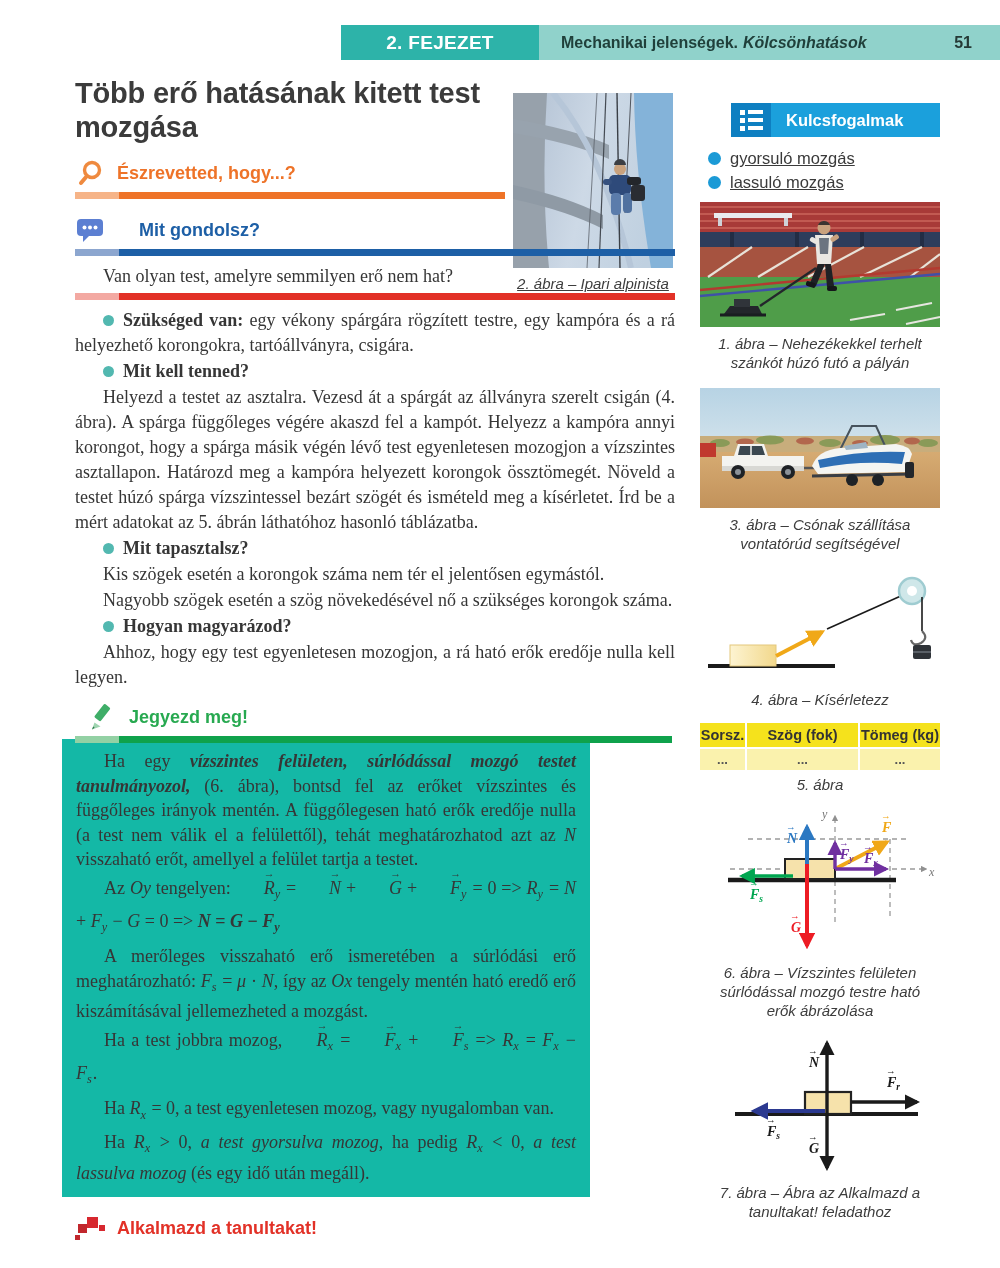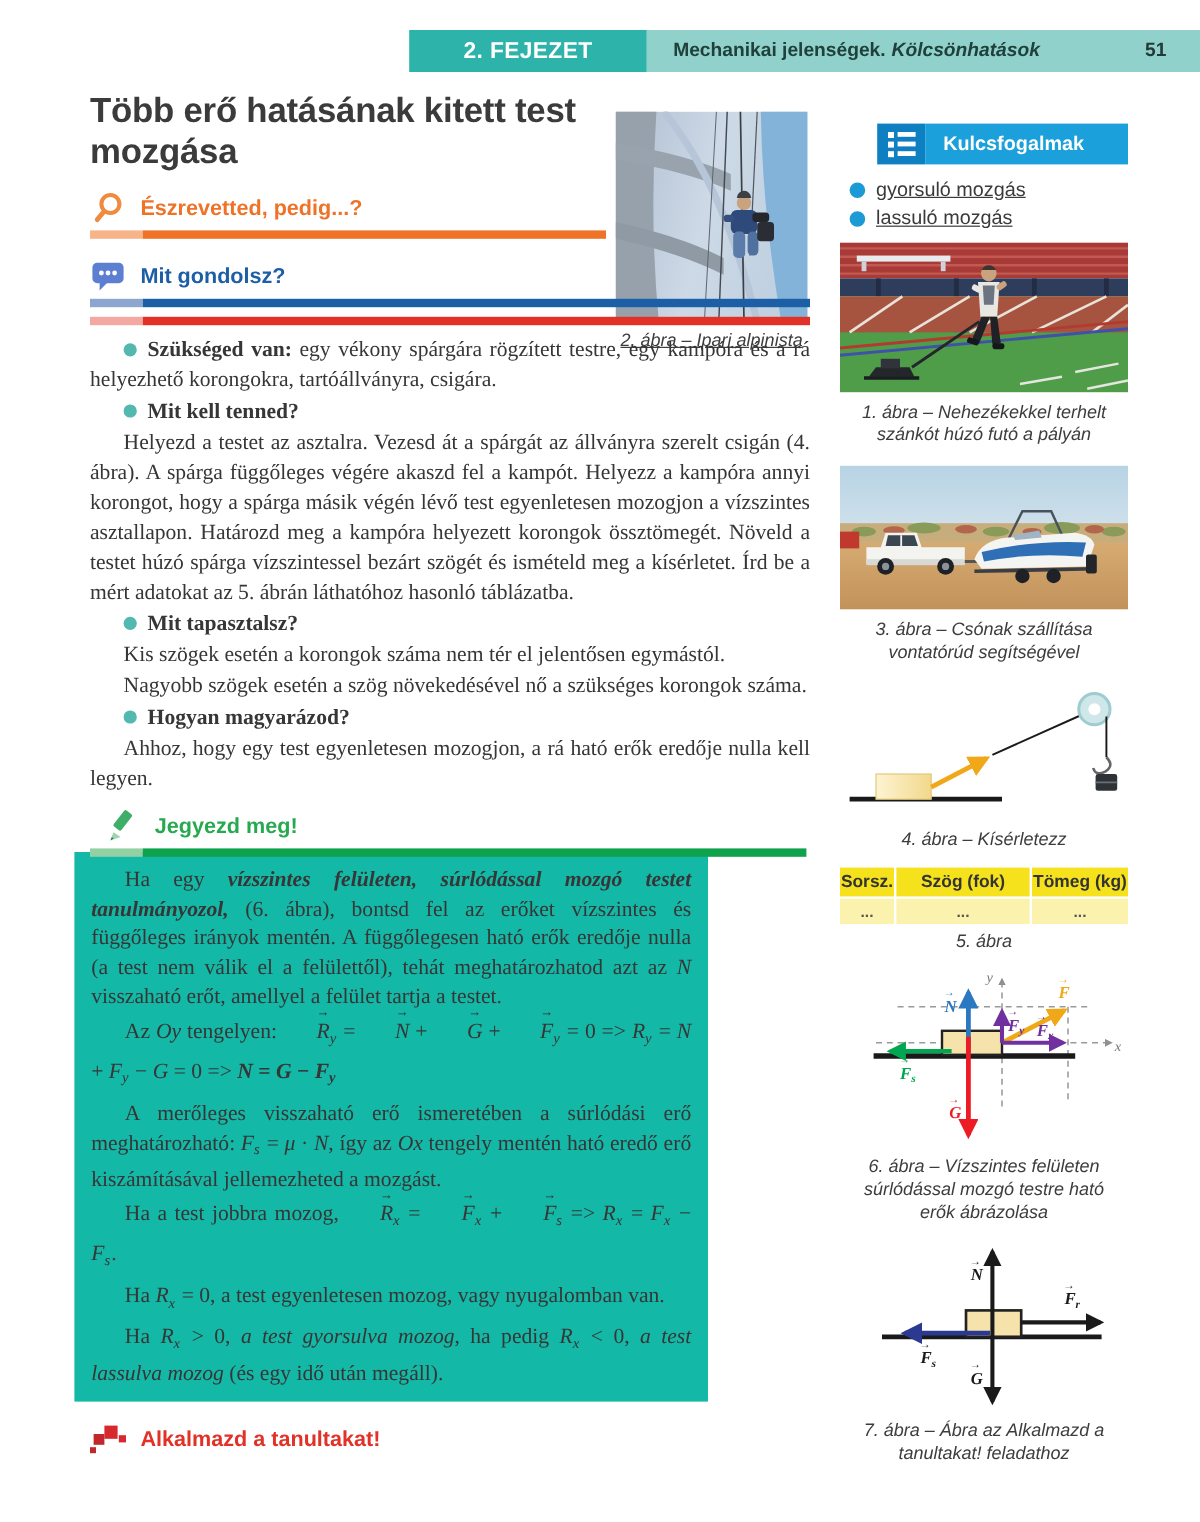--- a/index.html
+++ b/index.html
@@ -22,21 +22,21 @@
   h1.title{margin:0 0 14px 0;font-family:"Liberation Sans",sans-serif;font-weight:bold;
     font-size:29px;line-height:34px;color:#3b3b3b;width:460px;letter-spacing:-.2px;}
 
   .sec-head{display:flex;align-items:center;gap:12px;height:30px;margin-top:10px;
     font-family:"Liberation Sans",sans-serif;font-weight:bold;font-size:18px;}
   .sec-head .icn{width:30px;height:30px;flex:0 0 30px;display:flex;align-items:center;justify-content:center;}
   .bar{height:7px;display:flex;margin-top:4px;margin-bottom:8px;}
   .bar .lt{width:44px;height:100%;}
   .bar .dk{flex:1;height:100%;}
 
-  .c-orange{color:#ee7328;} .c-blue{color:#1d5fa6;} .c-red{color:#e23127;} .c-green{color:#27a950;}
+  .c-orange{color:#ee7328;} .c-blue{color:#1d5fa6;margin-left:22px;} .c-red{color:#e23127;} .c-green{color:#27a950;}
 
   .bp{margin:0;font-size:18px;line-height:25px;text-align:justify;text-indent:28px;}
   .bp + .bp{margin-top:1px;}
   .dot{display:inline-block;width:11px;height:11px;border-radius:50%;background:#52b8b0;
        margin-right:9px;}
   .lead{font-weight:bold;text-align:left;}
 
   
   .greenbox{position:relative;margin-left:-13px;width:528px;box-sizing:border-box;background:#14b8a6;
     padding:10px 14px 12px 14px;margin-top:-4px;}
@@ -141,21 +141,21 @@
   <div class="maincol">
     <h1 class="title">Több erő hatásának kitett test mozgása</h1>
 
     <div class="sec-head">
       <span class="icn">
         <svg width="28" height="28" viewBox="0 0 28 28">
           <circle cx="16" cy="11" r="7.5" fill="none" stroke="#ef8a3f" stroke-width="3.4"></circle>
           <line x1="10.5" y1="17.5" x2="5" y2="24" stroke="#ef8a3f" stroke-width="4" stroke-linecap="round"></line>
         </svg>
       </span>
-      <span class="c-orange">Észrevetted, pedig...?</span>
+      <span class="c-orange">Észrevetted, hogy...?</span>
     </div>
     <div class="bar" style="width:430px">
       <span class="lt" style="background:#f6b488"></span>
         <span class="dk" style="background:#ee7328"></span>
     </div>
 
     <div class="sec-head" style="margin-top:16px">
       <span class="icn">
         <svg width="30" height="28" viewBox="0 0 30 28">
           <rect x="2" y="3" width="26" height="17" rx="4" fill="#5c7fd2"></rect>
@@ -164,20 +164,21 @@
           <circle cx="15" cy="11.5" r="2" fill="#fff"></circle>
           <circle cx="20.5" cy="11.5" r="2" fill="#fff"></circle>
         </svg>
       </span>
       <span class="c-blue">Mit gondolsz?</span>
     </div>
     <div class="bar">
       <span class="lt" style="background:#8ca6cf"></span>
         <span class="dk" style="background:#1d5fa6"></span>
     </div>
+    <p class="bp">Van olyan test, amelyre semmilyen erő nem hat?</p>
 
     <div class="bar">
       <span class="lt" style="background:#f3a9a2"></span>
         <span class="dk" style="background:#e23127"></span>
     </div>
 
     <p class="bp">
       <span class="dot"></span><b>Szükséged van:</b><span> egy vékony spárgára rögzített testre, egy kampóra és a rá helyezhető korongokra, tartóállványra, csigára.</span>
     </p>
     <p class="bp lead">

